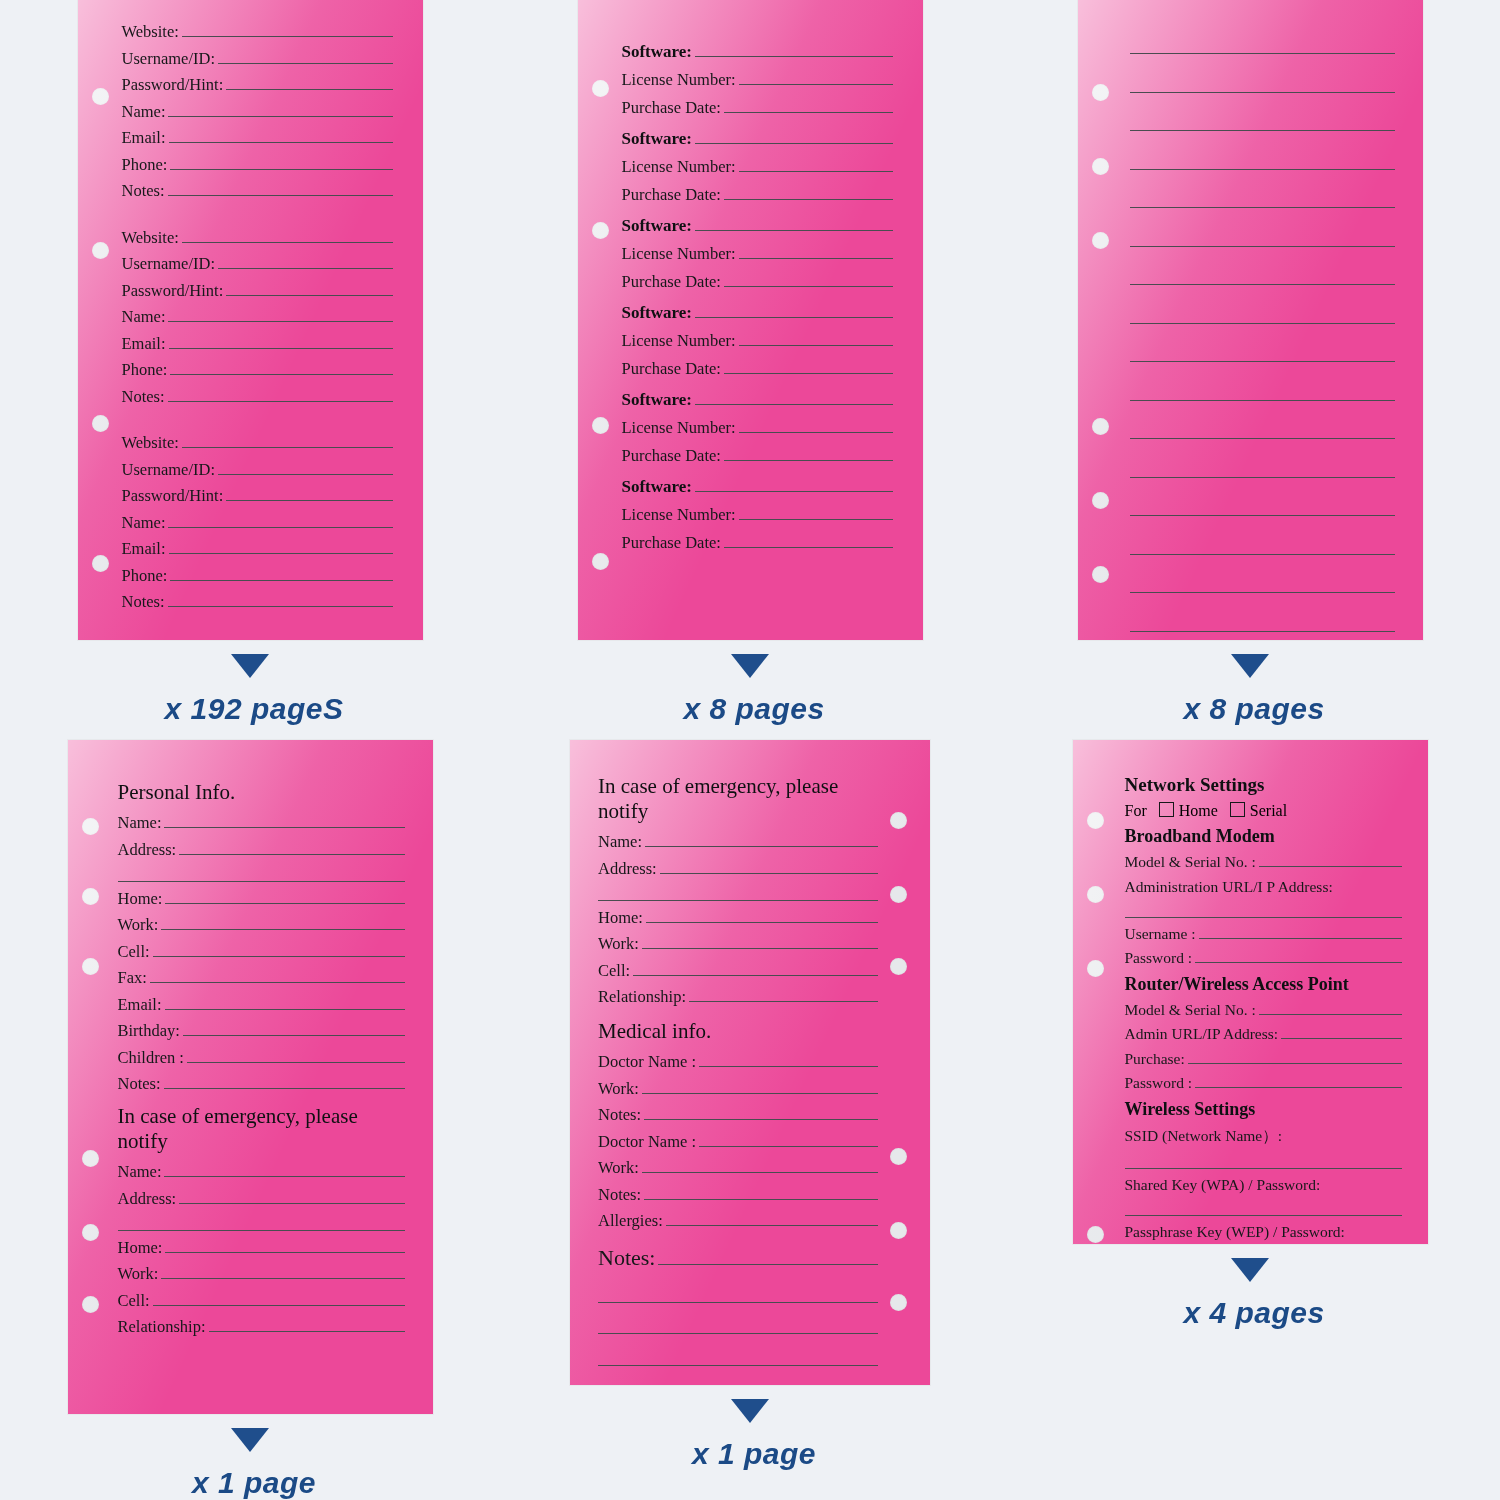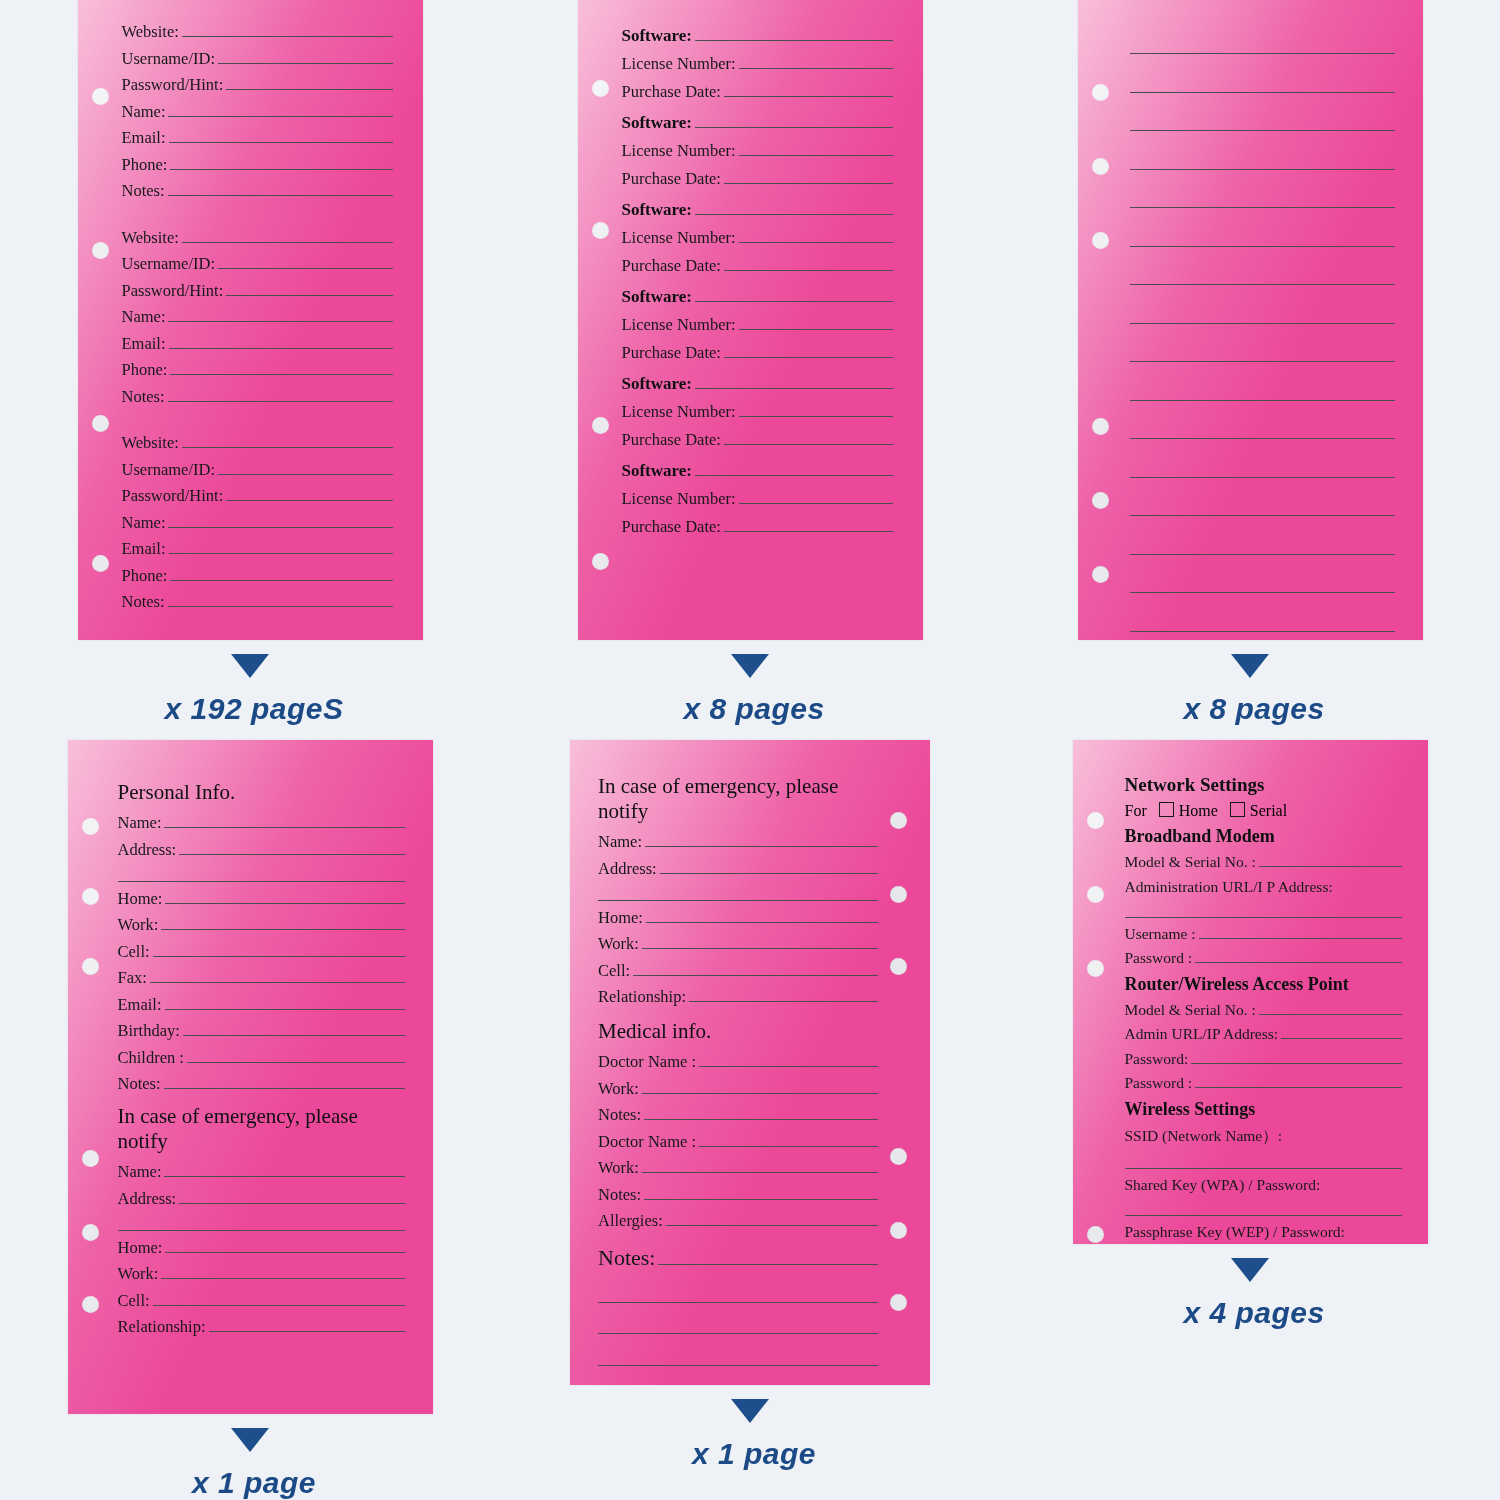--- a/index.html
+++ b/index.html
@@ -260,21 +260,21 @@
   </div>
 
   <div class="cell">
     <div class="sheet s2">
       <div class="holes">
         <div class="hole" style="top:80px;left:0"></div>
         <div class="hole" style="top:222px;left:0"></div>
         <div class="hole" style="top:417px;left:0"></div>
         <div class="hole" style="top:553px;left:0"></div>
       </div>
-      <div class="pad" style="padding-top:26px">
+      <div class="pad" style="padding-top:42px">
         <div class="sw-block">
           <div class="row">
               <span class="lbl head">Software:</span>
               <span class="line"></span>
             </div>
           <div class="row">
               <span class="lbl">License Number:</span>
               <span class="line"></span>
             </div>
           <div class="row">
@@ -593,21 +593,21 @@
         <div class="bold-head">Router/Wireless Access Point</div>
         <div class="row">
             <span class="lbl sublabel">Model &amp; Serial No. :</span>
             <span class="line"></span>
           </div>
         <div class="row">
             <span class="lbl sublabel">Admin URL/IP Address:</span>
             <span class="line"></span>
           </div>
         <div class="row">
-            <span class="lbl sublabel">Password:</span>
+            <span class="lbl sublabel">Purchase:</span>
             <span class="line"></span>
           </div>
         <div class="row">
             <span class="lbl sublabel">Password :</span>
             <span class="line"></span>
           </div>
         <div class="bold-head">Wireless Settings</div>
         <div class="row">
             <span class="lbl sublabel">SSID (Network Name）:</span>
           </div>

